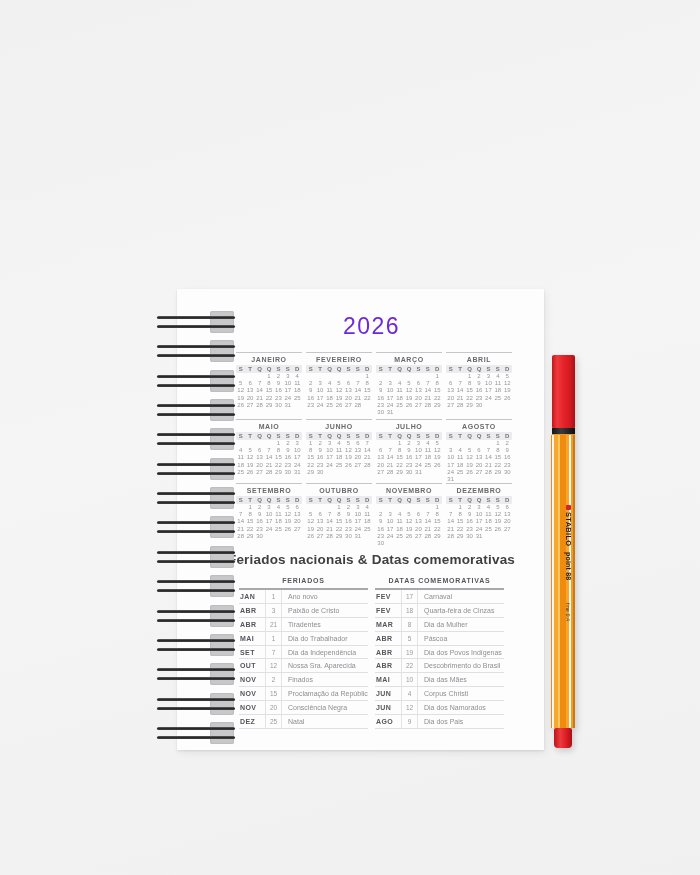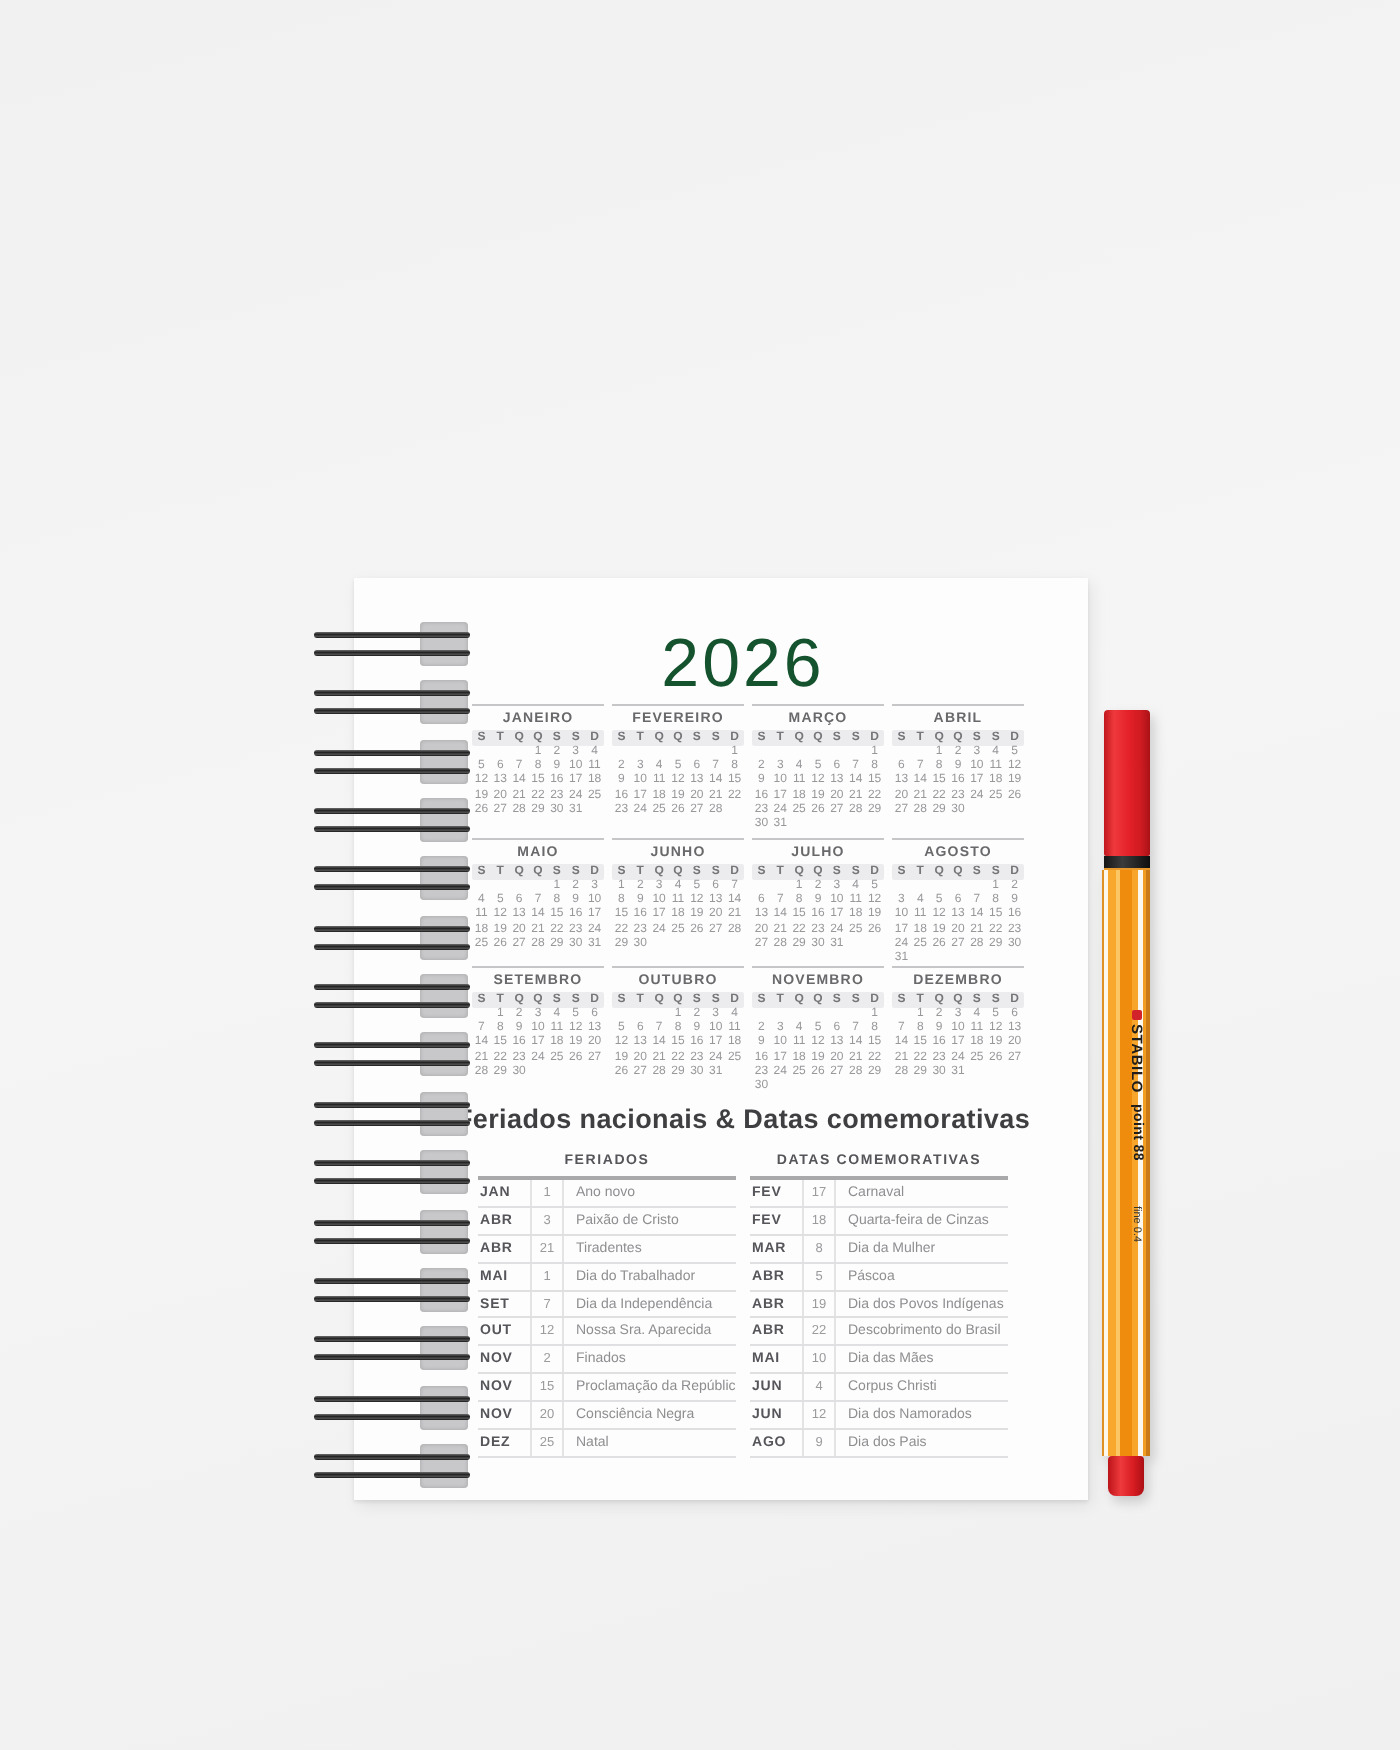--- a/index.html
+++ b/index.html
@@ -17,21 +17,21 @@
   
   .spiral{position:absolute;left:0;top:0;width:700px;height:875px;pointer-events:none;}
   .loop{position:absolute;left:157px;width:80px;height:23px;}
   .hole{position:absolute;left:53px;top:0;width:24px;height:22px;background:#c8c8ca;border-radius:2px;
         box-shadow:inset 0 0 2px rgba(0,0,0,.18);}
   .wire{position:absolute;left:0;width:78px;height:3px;border-radius:1.5px;
         background:linear-gradient(180deg,#6a6a6a,#1f1f1f 45%,#555 70%,#161616);}
   .wire.w1{top:5px}.wire.w2{top:14px}
   
   .year{position:absolute;left:11px;top:24px;width:367px;text-align:center;
-        font-size:34px;font-weight:500;letter-spacing:1.5px;color:#14532d;}
+        font-size:23px;font-weight:500;letter-spacing:1.5px;color:#6d28d9;}
   .cal{position:absolute;left:59px;top:63px;width:276px;display:grid;
        grid-template-columns:repeat(4,66px);column-gap:4px;grid-template-rows:67px 64px 62px;}
   .month{overflow:visible;}
   .mline{border-top:1px solid #c6c6c8;margin-bottom:2px;}
   .mname{text-align:center;font-size:7px;line-height:9px;font-weight:bold;
          letter-spacing:.6px;color:#69696c;}
   .dhead,.week{display:grid;grid-template-columns:repeat(7,1fr);}
   .dhead{background:#ececee;border-radius:1px;margin-top:1px;}
   .dhead span{font-size:6px;line-height:8px;text-align:center;font-weight:bold;color:#76767a;}
   .week span{font-size:6px;line-height:7.2px;text-align:center;color:#98989b;}

